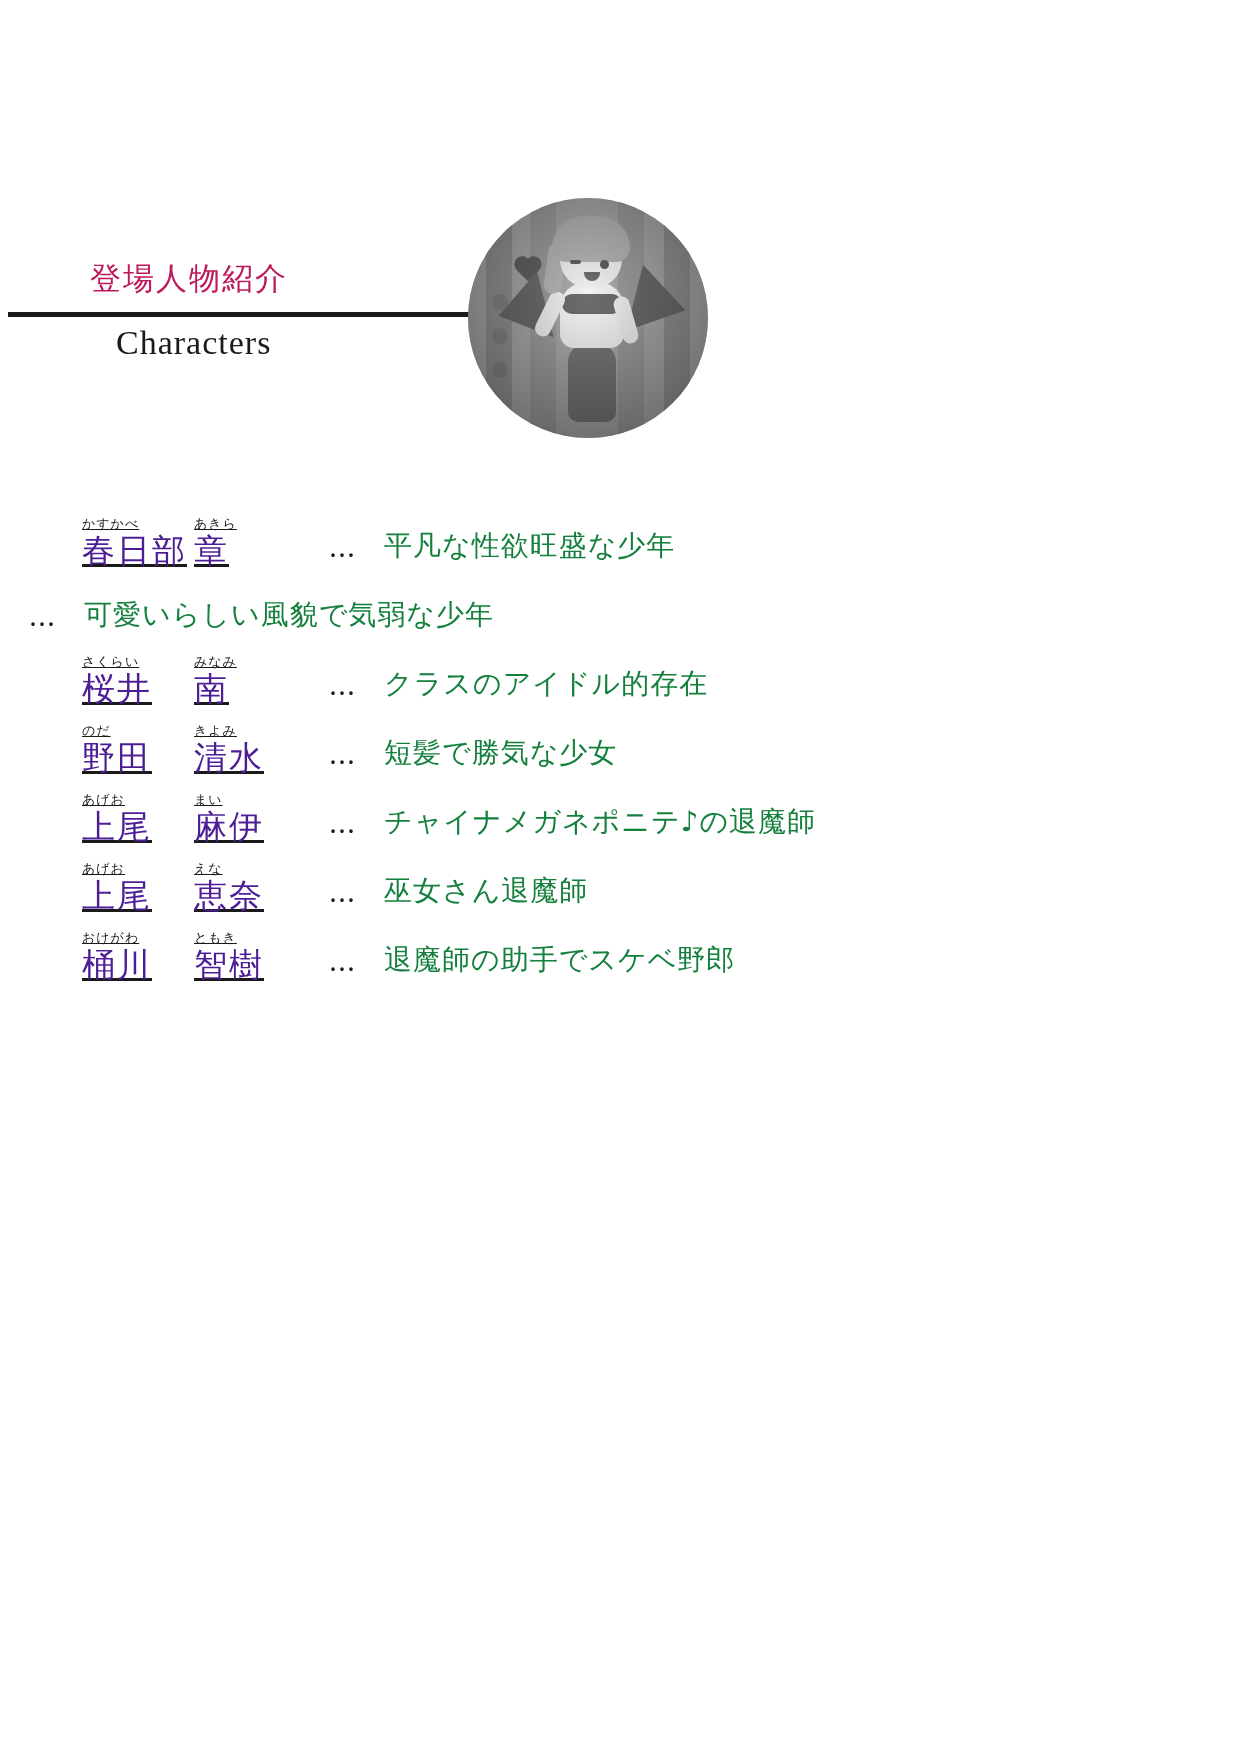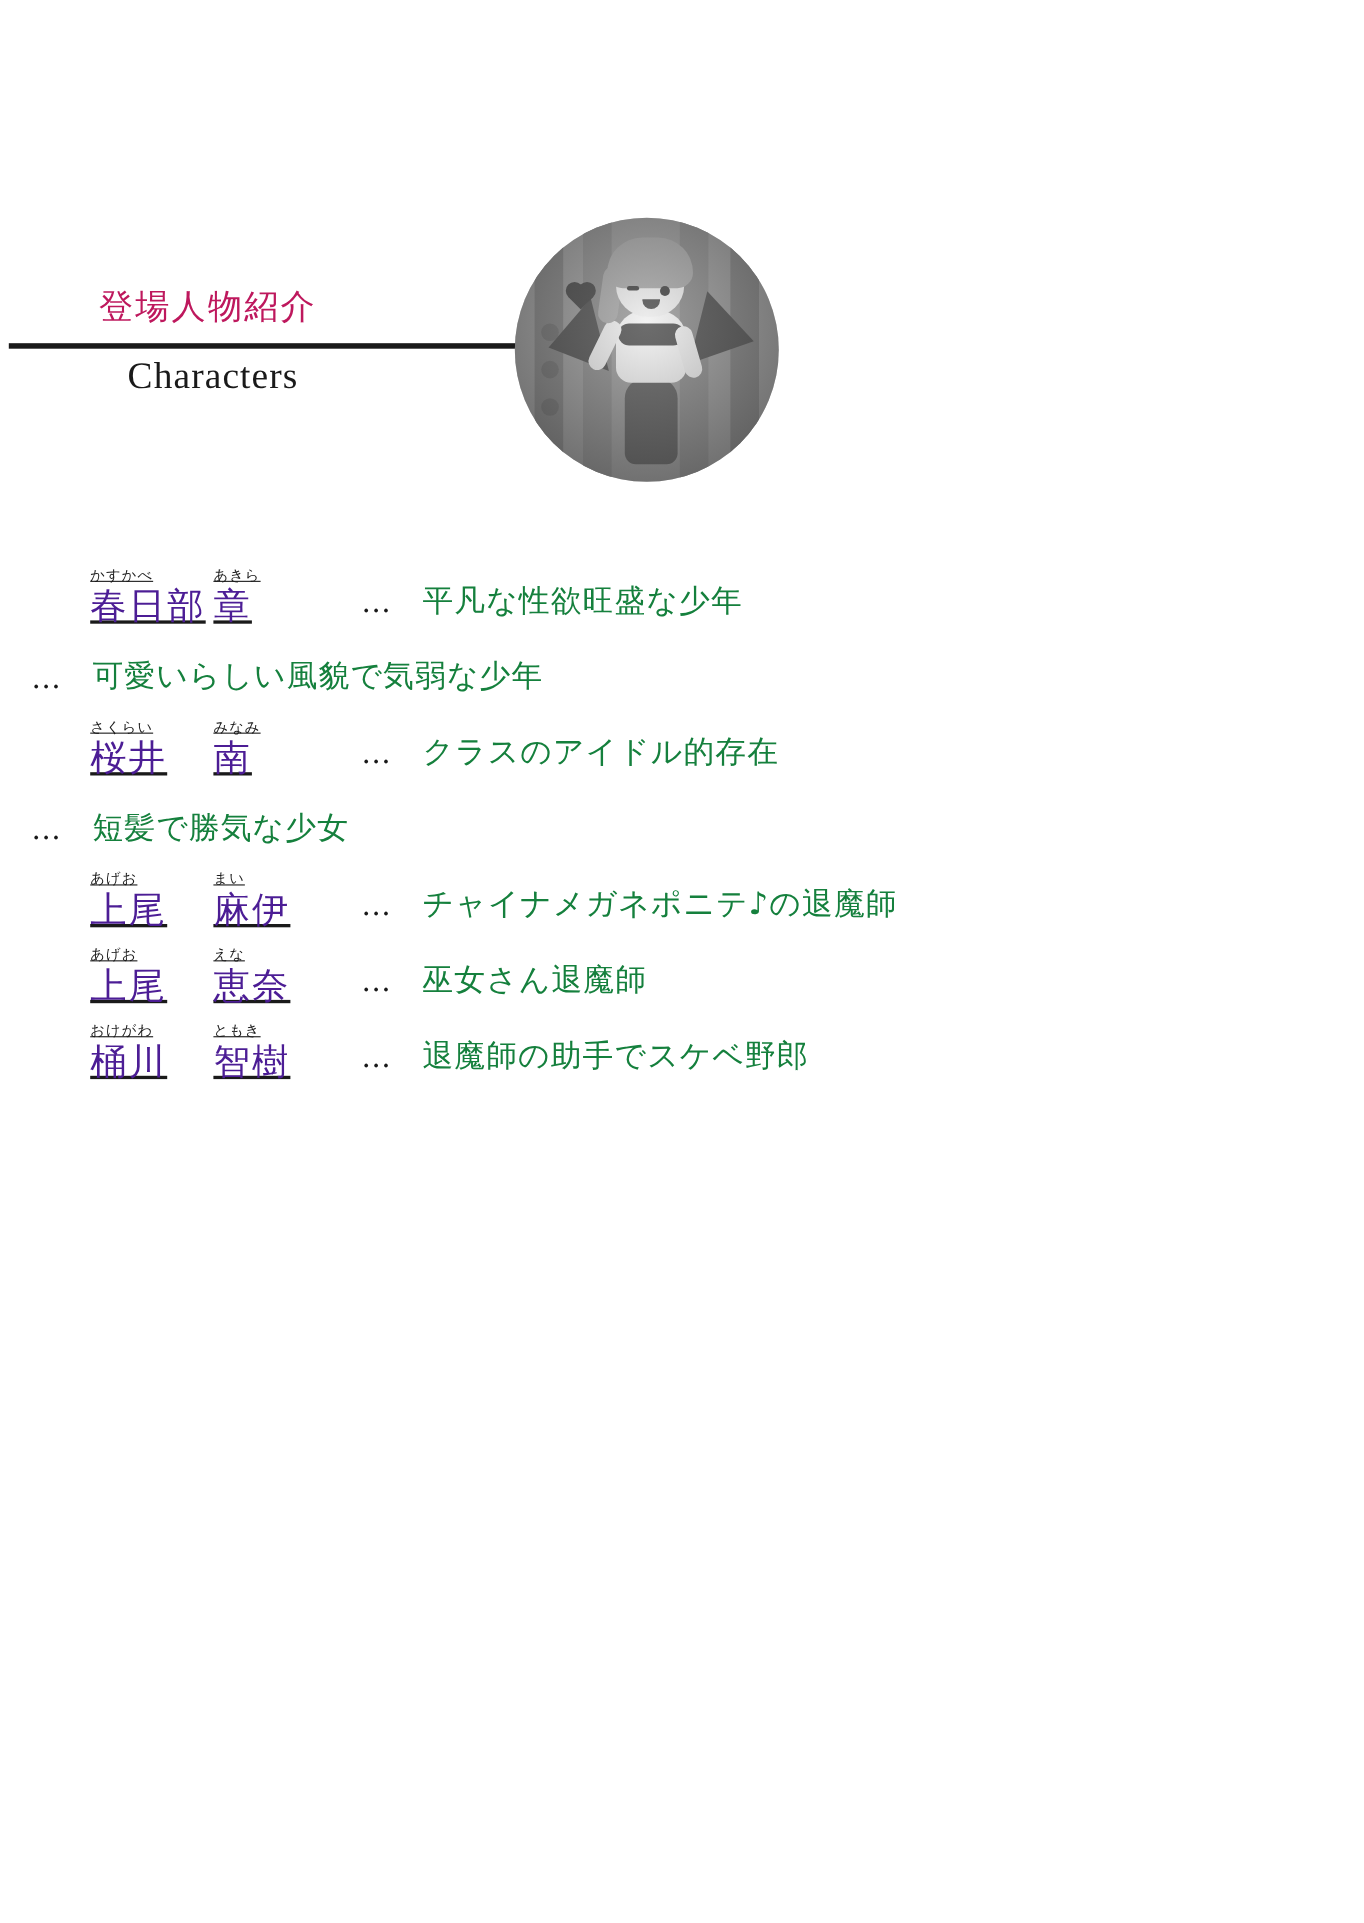--- a/index.html
+++ b/index.html
@@ -321,20 +321,30 @@
       <span class="name-unit given">
         <span class="ruby">みなみ</span>
         <span class="kanji">南</span>
       </span>
     </div>
     <div class="dots-col">…</div>
     <div class="desc-col">クラスのアイドル的存在</div>
   </div>
 
   <div class="char-row">
+    <div class="name-col">
+      <span class="name-unit surname">
+        <span class="ruby">のだ</span>
+        <span class="kanji">野田</span>
+      </span>
+      <span class="name-unit given">
+        <span class="ruby">きよみ</span>
+        <span class="kanji">清水</span>
+      </span>
+    </div>
     <div class="dots-col">…</div>
     <div class="desc-col">短髪で勝気な少女</div>
   </div>
 
   <div class="char-row">
     <div class="name-col">
       <span class="name-unit surname">
         <span class="ruby">あげお</span>
         <span class="kanji">上尾</span>
       </span>

